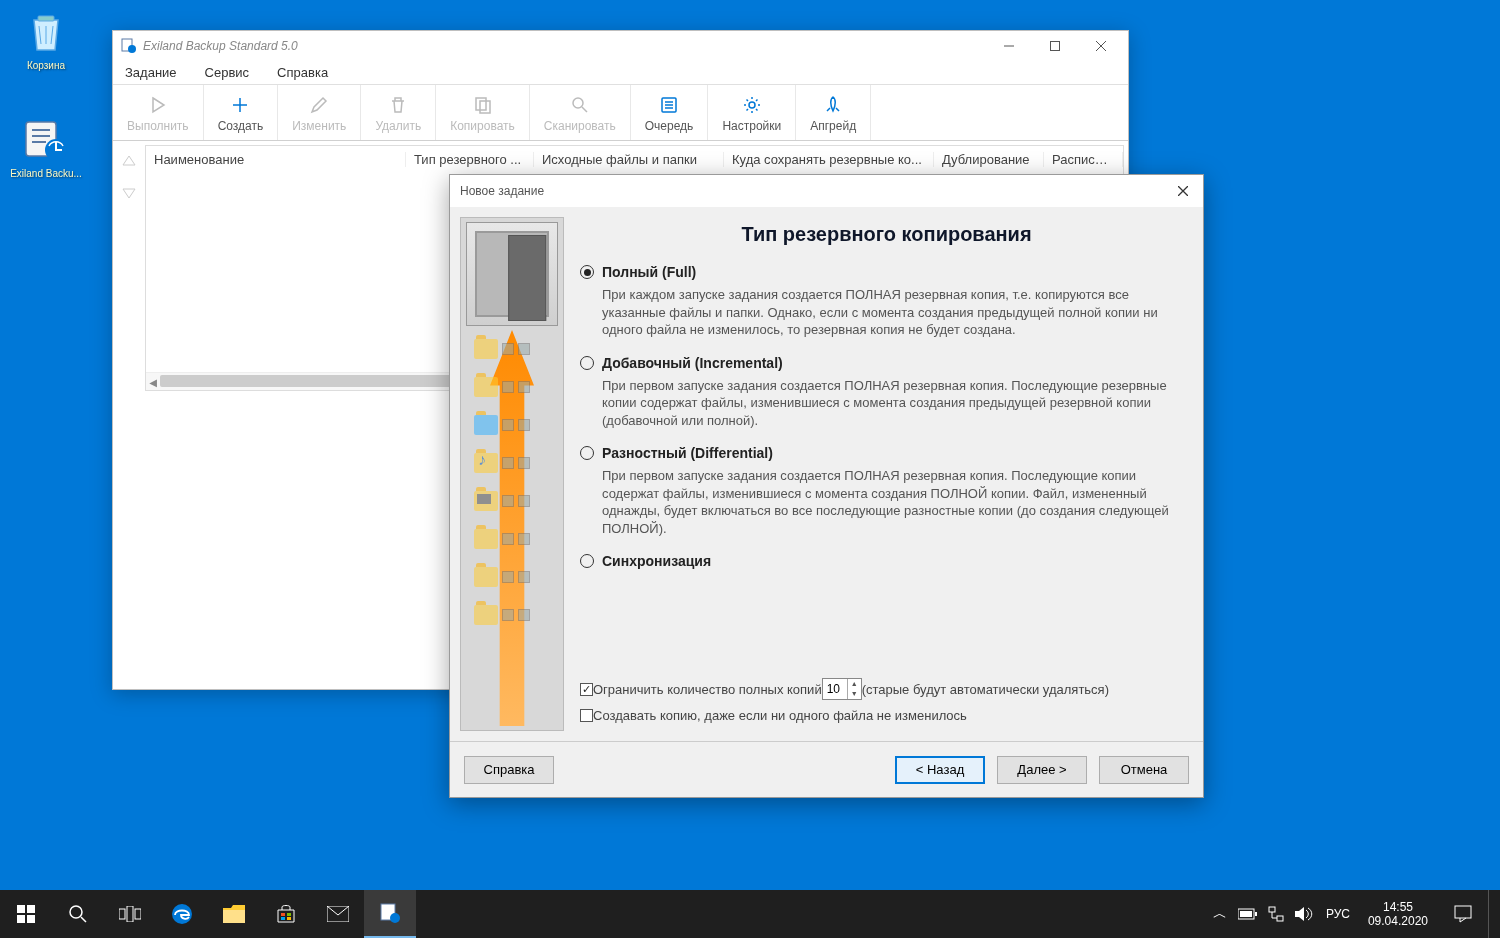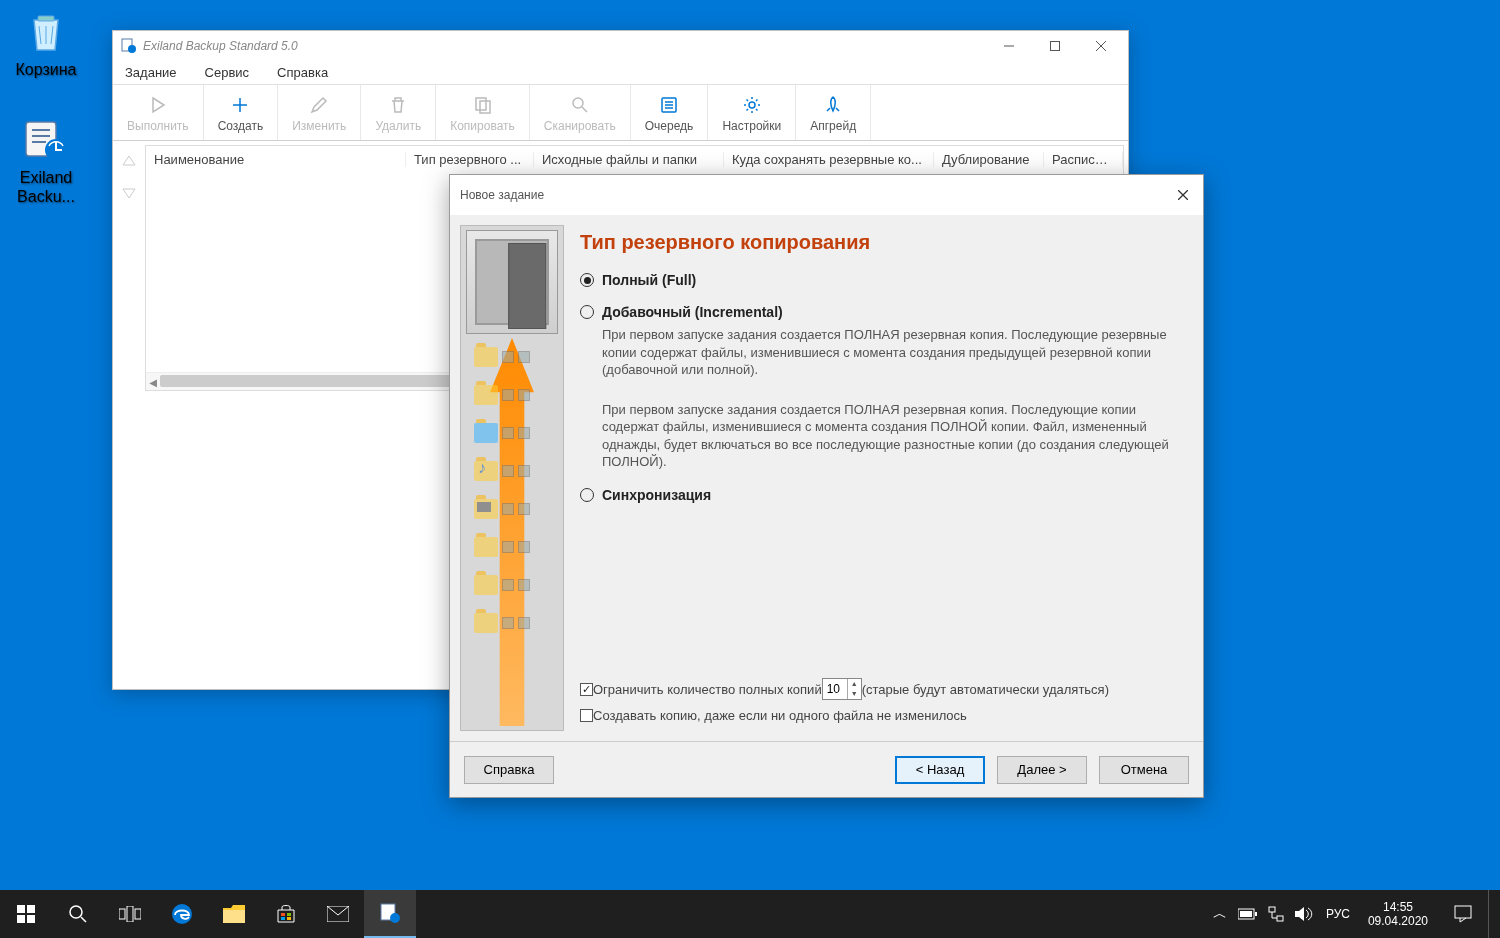--- a/index.html
+++ b/index.html
@@ -1,20 +1,20 @@
 <!DOCTYPE html>
 <html><head>
 <meta charset="utf-8">
 <style>
 * { box-sizing: border-box; margin: 0; padding: 0; font-family: "Segoe UI", Tahoma, sans-serif; }
 html, body { width: 1500px; height: 938px; overflow: hidden; }
 body { background: #0078d7; position: relative; }
 
 
-.desktop-icon { position: absolute; width: 76px; text-align: center; color: #000000; font-size: 16px; cursor: pointer; }
+.desktop-icon { position: absolute; width: 76px; text-align: center; color: #fef9c3; font-size: 10px; cursor: pointer; }
 .desktop-icon .icon-img { width: 48px; height: 48px; margin: 0 auto 4px; display: flex; align-items: center; justify-content: center; }
 .desktop-icon .label { text-shadow: 1px 1px 2px rgba(0,0,0,.5); line-height: 1.2; }
 
 
 .main-window { position: absolute; left: 112px; top: 30px; width: 1017px; height: 660px; background: #fff; border: 1px solid #bfbfbf; box-shadow: 0 4px 20px rgba(0,0,0,.25); }
 .titlebar { height: 30px; display: flex; align-items: center; padding: 0 4px 0 8px; font-size: 12px; color: #888; font-style: italic; }
 .titlebar .app-icon { width: 16px; height: 16px; margin-right: 6px; }
 .titlebar .title { flex: 1; }
 .titlebar .win-btn { width: 46px; height: 30px; display: flex; align-items: center; justify-content: center; color: #555; }
 .menubar { height: 24px; display: flex; align-items: center; padding: 0 12px; font-size: 13px; gap: 28px; color: #333; border-bottom: 1px solid #e0e0e0; }
@@ -30,39 +30,39 @@
 .list-content { flex: 1; border: 1px solid #ddd; margin: 4px 4px 0 0; background: #fff; overflow: hidden; }
 .col-headers { height: 26px; display: flex; align-items: center; font-size: 13px; color: #444; }
 .col-headers .col { padding: 0 8px; border-right: 1px solid #eee; white-space: nowrap; overflow: hidden; text-overflow: ellipsis; }
 .hscroll { height: 18px; border-top: 1px solid #eee; background: #f7f7f7; position: relative; }
 .hscroll .thumb { position: absolute; left: 14px; top: 2px; width: 400px; height: 12px; background: #ccc; border-radius: 2px; }
 .hscroll .arr { position: absolute; top: 0; width: 14px; height: 18px; display: flex; align-items: center; justify-content: center; color: #888; font-size: 10px; }
 .hscroll .arr.l { left: 0; } .hscroll .arr.r { right: 0; }
 
 
 .dialog { position: absolute; left: 449px; top: 174px; width: 755px; height: 624px; background: #f0f0f0; border: 1px solid #9a9a9a; box-shadow: 0 6px 24px rgba(0,0,0,.35); display: flex; flex-direction: column; }
-.dlg-title { height: 40px; background: #fff; display: flex; align-items: center; padding: 0 6px 0 10px; font-size: 12px; color: #555; }
+.dlg-title { height: 32px; background: #fff; display: flex; align-items: center; padding: 0 6px 0 10px; font-size: 12px; color: #555; }
 .dlg-title .t { flex: 1; }
 .dlg-title .close { width: 28px; height: 24px; display: flex; align-items: center; justify-content: center; cursor: pointer; }
 .dlg-body { flex: 1; display: flex; padding: 10px; gap: 16px; }
 .dlg-sidebar { width: 104px; background: #d8d8d8; border: 1px solid #bbb; padding: 4px; display: flex; flex-direction: column; gap: 4px; align-items: center; position: relative; }
 .safe { width: 92px; height: 104px; background: linear-gradient(#e8e8e8, #cfcfcf); border: 1px solid #999; position: relative; }
 .safe::before { content: ""; position: absolute; left: 8px; top: 8px; right: 8px; bottom: 8px; border: 2px solid #9a9a9a; background: #b8b8b8; }
 .safe::after { content: ""; position: absolute; left: 50%; top: 12px; width: 36px; height: 84px; background: #6a6a6a; border: 1px solid #555; transform: translateX(-10%); }
 .arrow-strip { width: 80px; flex: 1; position: relative; background: #d8d8d8; overflow: hidden; }
 .arrow-shape { position: absolute; left: 18px; top: 0; width: 44px; height: 100%; background: linear-gradient(180deg, #ff8a00 0%, #ffb960 100%); clip-path: polygon(50% 0%, 100% 14%, 78% 14%, 78% 100%, 22% 100%, 22% 14%, 0% 14%); }
 .strip-row { height: 38px; display: flex; align-items: center; gap: 4px; padding: 0 2px; opacity: .55; position: relative; z-index: 1; }
 .strip-row .folder { width: 24px; height: 20px; background: #ffcc33; border-radius: 2px; position: relative; }
 .strip-row .folder::before { content: ""; position: absolute; top: -4px; left: 2px; width: 10px; height: 4px; background: #ffb300; border-radius: 2px 2px 0 0; }
 .strip-row .mini { width: 12px; height: 12px; background: #9aa; border: 1px solid #777; }
 .strip-row.pic .folder { background: #3ab3ff; }
 .strip-row.music .folder::after { content: "♪"; position: absolute; left: 4px; top: -2px; color: #0058cc; font-size: 16px; }
 .strip-row.video .folder::after { content: ""; position: absolute; left: 3px; top: 3px; width: 14px; height: 10px; background: #555; }
 .dlg-main { flex: 1; display: flex; flex-direction: column; }
-.dlg-heading { color: #c2410c; font-size: 20px; font-weight: 600; margin: 6px 0 18px; }
+.dlg-heading { color: #0f172a; font-size: 20px; font-weight: 600; text-align: center; margin: 6px 0 18px; }
 .opt-group { margin-bottom: 16px; }
 .opt-head { display: flex; align-items: center; gap: 8px; font-size: 14px; color: #222; }
 .opt-head label { font-weight: 700; cursor: pointer; }
 .radio { width: 14px; height: 14px; border: 1.5px solid #333; border-radius: 50%; display: inline-flex; align-items: center; justify-content: center; cursor: pointer; flex: none; }
 .radio.checked::after { content: ""; width: 7px; height: 7px; background: #222; border-radius: 50%; }
 .opt-desc { font-size: 13px; color: #555; margin: 6px 0 0 22px; line-height: 1.35; }
 .dlg-checks { margin-top: auto; font-size: 13px; color: #444; }
 .chk-row { display: flex; align-items: center; gap: 0; margin-bottom: 8px; }
 .chk { width: 13px; height: 13px; border: 1px solid #555; display: inline-flex; align-items: center; justify-content: center; background: #fff; cursor: pointer; flex: none; }
 .chk.checked::after { content: "✓"; font-size: 11px; line-height: 1; color: #222; }
@@ -303,29 +303,34 @@
           </div>
       </div>
     </div>
     <div class="dlg-main">
       <div class="dlg-heading">Тип резервного копирования</div>
       <div class="opt-group">
         <div class="opt-head">
             <span class="radio checked"></span>
             <label>Полный (Full)</label>
           </div>
+        <div class="opt-desc">При каждом запуске задания создается ПОЛНАЯ резервная копия, т.е. копируются все указанные файлы и папки. Однако, если с момента создания предыдущей полной копии ни одного файла не изменилось, то резервная копия не будет создана.</div>
       </div>
       <div class="opt-group">
         <div class="opt-head">
             <span class="radio"></span>
             <label>Добавочный (Incremental)</label>
           </div>
         <div class="opt-desc">При первом запуске задания создается ПОЛНАЯ резервная копия. Последующие резервные копии содержат файлы, изменившиеся с момента создания предыдущей резервной копии (добавочной или полной).</div>
       </div>
       <div class="opt-group">
+        <div class="opt-head">
+            <span class="radio"></span>
+            <label>Разностный (Differential)</label>
+          </div>
         <div class="opt-desc">При первом запуске задания создается ПОЛНАЯ резервная копия. Последующие копии содержат файлы, изменившиеся с момента создания ПОЛНОЙ копии. Файл, измененный однажды, будет включаться во все последующие разностные копии (до создания следующей ПОЛНОЙ).</div>
       </div>
       <div class="opt-group">
         <div class="opt-head">
             <span class="radio"></span>
             <label>Синхронизация</label>
           </div>
       </div>
       <div class="dlg-checks">
         <div class="chk-row">

